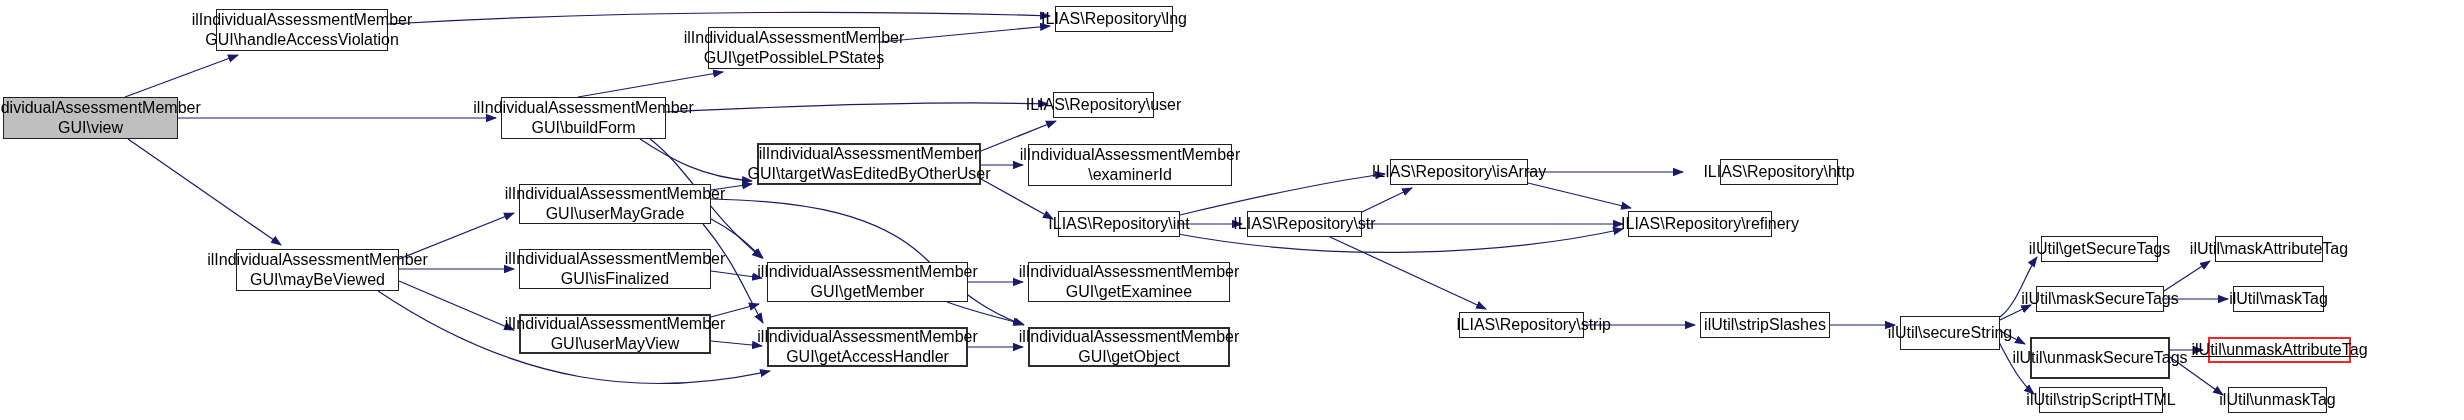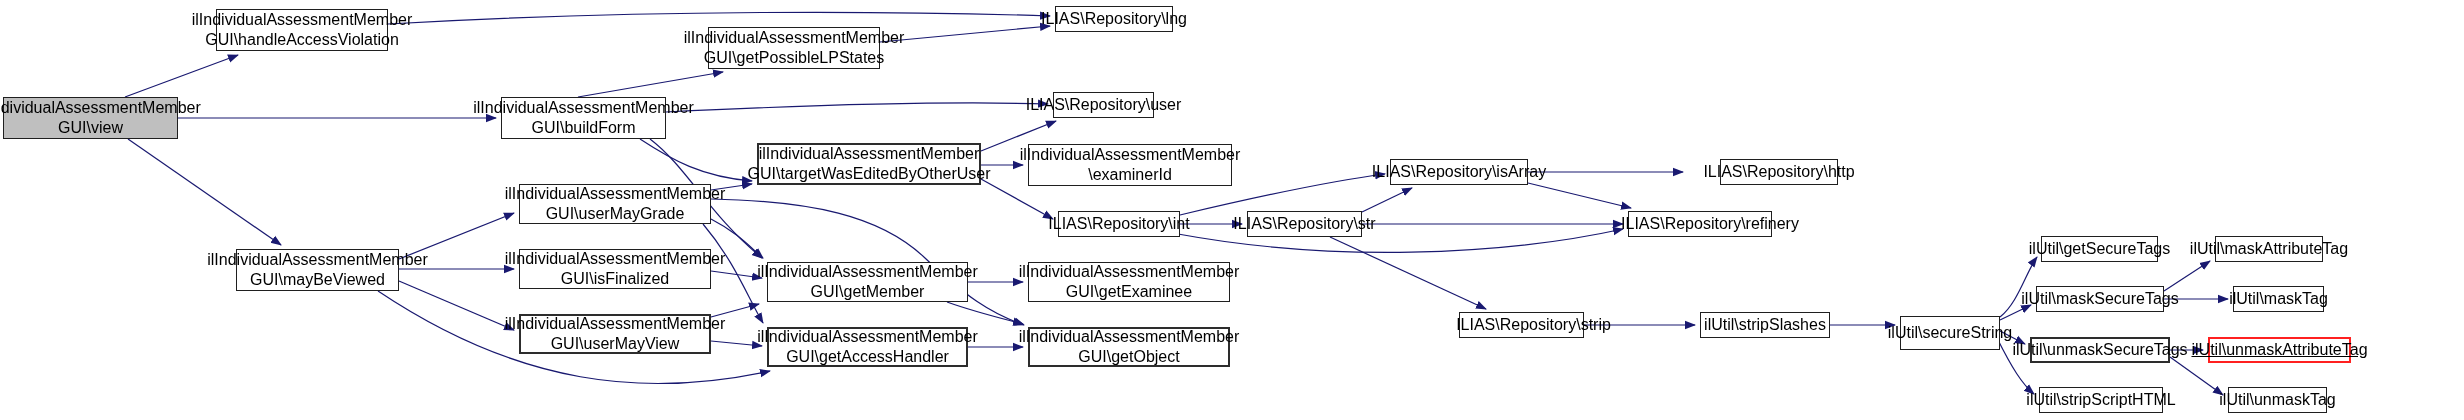--- a/index.html
+++ b/index.html
@@ -123,20 +123,20 @@
   <div class="node" style="left:1058px;top:211px;width:122px;height:26px;">ILIAS\Repository\int</div>
   <div class="node" style="left:1247px;top:211px;width:115px;height:26px;">ILIAS\Repository\str</div>
   <div class="node" style="left:1390px;top:159px;width:138px;height:26px;">ILIAS\Repository\isArray</div>
   <div class="node" style="left:1720px;top:159px;width:118px;height:26px;">ILIAS\Repository\http</div>
   <div class="node" style="left:1628px;top:211px;width:144px;height:26px;padding-left:20px;">ILIAS\Repository\refinery</div>
   <div class="node" style="left:1459px;top:312px;width:125px;height:26px;padding-left:24px;">ILIAS\Repository\strip</div>
   <div class="node" style="left:1700px;top:312px;width:130px;height:26px;">ilUtil\stripSlashes</div>
   <div class="node" style="left:1900px;top:316px;width:100px;height:34px;">ilUtil\secureString</div>
   <div class="node" style="left:2041px;top:236px;width:117px;height:26px;">ilUtil\getSecureTags</div>
   <div class="node" style="left:2036px;top:286px;width:128px;height:26px;">ilUtil\maskSecureTags</div>
-  <div class="node bold" style="left:2030px;top:337px;width:140px;height:26px;">ilUtil\unmaskSecureTags</div>
+  <div class="node bold" style="left:2030px;top:337px;width:140px;height:42px;">ilUtil\unmaskSecureTags</div>
   <div class="node" style="left:2039px;top:387px;width:124px;height:26px;">ilUtil\stripScriptHTML</div>
   <div class="node" style="left:2215px;top:236px;width:108px;height:26px;">ilUtil\maskAttributeTag</div>
   <div class="node" style="left:2233px;top:286px;width:91px;height:26px;text-align:center;">ilUtil\maskTag</div>
   <div class="node red" style="left:2208px;top:337px;width:143px;height:26px;">ilUtil\unmaskAttributeTag</div>
   <div class="node" style="left:2228px;top:387px;width:99px;height:26px;">ilUtil\unmaskTag</div>
 
 </div>
 
 </body></html>

